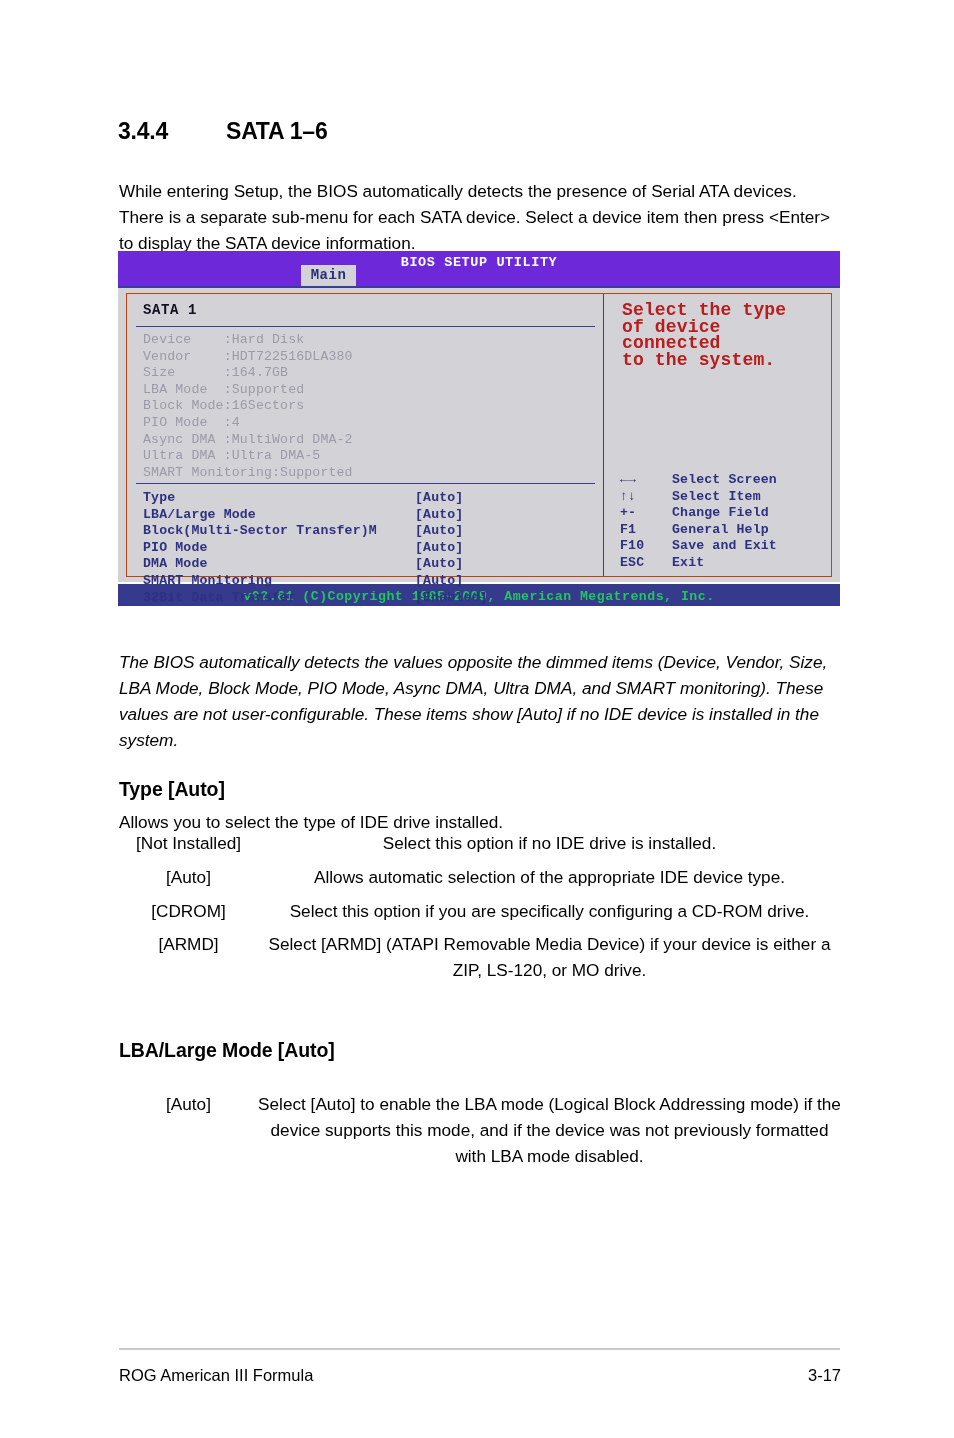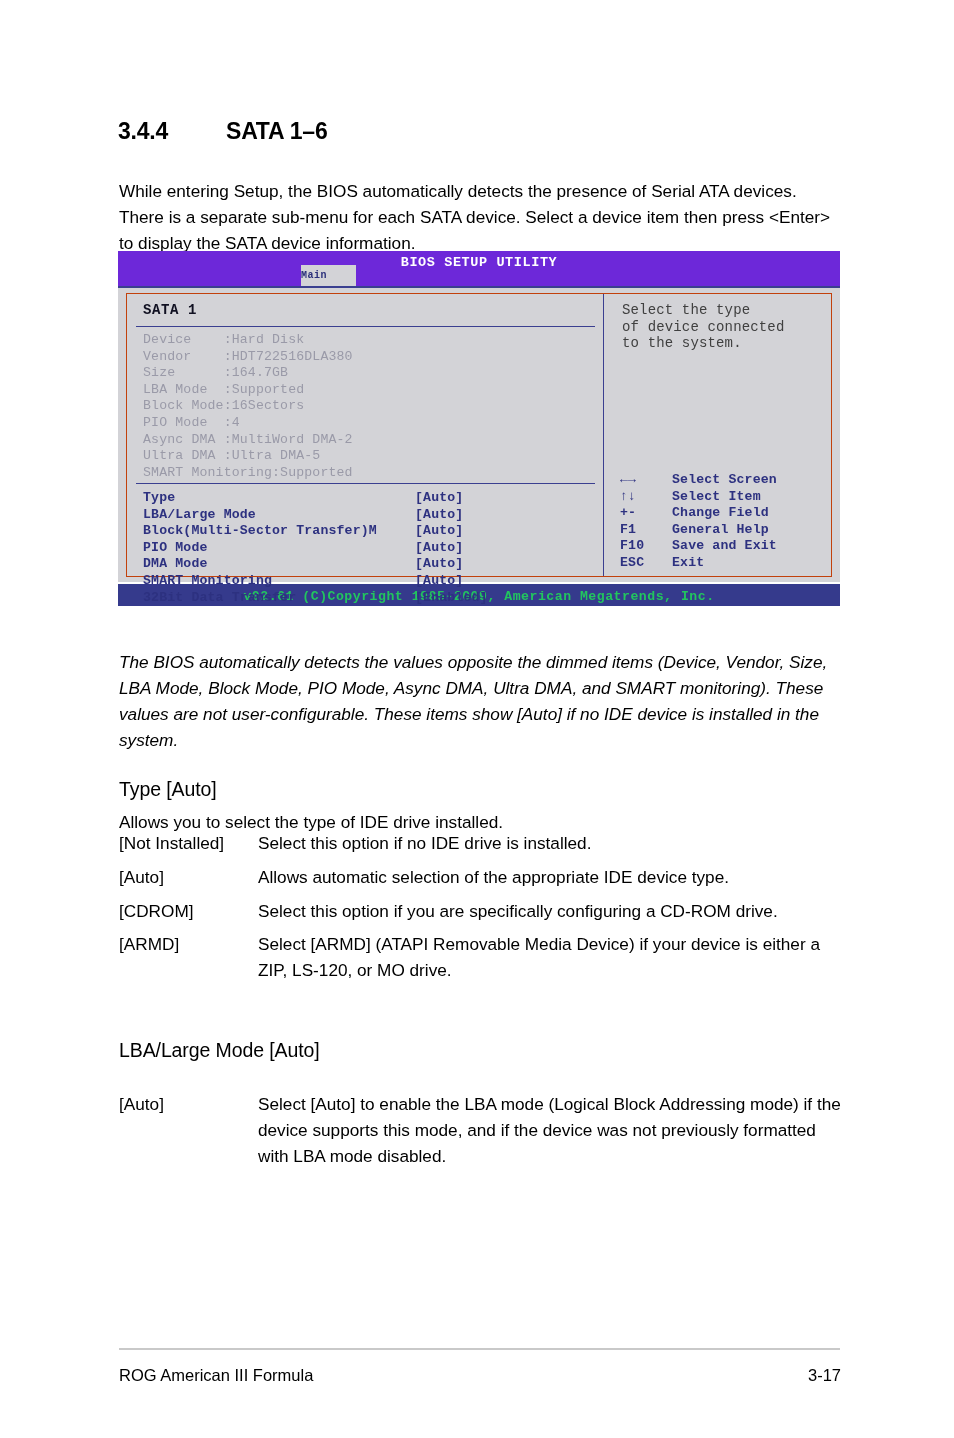--- a/index.html
+++ b/index.html
@@ -75,23 +75,23 @@
     letter-spacing: 0.6px;
   }
   .bios-tab {
     position: absolute;
     left: 183px;
     top: 14px;
     width: 55px;
     height: 21px;
     background: #d3d3d7;
     color: #2a2f7a;
-    font-size: 10px;
-    font-weight: bold;
-    text-align: left;
+    font-size: 14px;
+    font-weight: bold;
+    text-align: center;
     line-height: 21px;
     letter-spacing: 0.5px;
   }
 
   .bios-body {
     position: relative;
     height: 296px;
     background: #d3d3d7;
     border-top: 2px solid #3a3f90;
   }
@@ -177,24 +177,24 @@
     position: absolute;
     left: 272px;
     top: 0;
   }
 
   .help-text {
     position: absolute;
     left: 17px;
     top: 8px;
     width: 205px;
-    font-size: 14px;
+    font-size: 18px;
     line-height: 16.6px;
-    color: #404040;
-    font-weight: normal;
+    color: #b91c1c;
+    font-weight: bold;
     letter-spacing: 0.15px;
     white-space: pre-line;
   }
   .keylegend {
     position: absolute;
     left: 15px;
     top: 178px;
     font-size: 13.2px;
     line-height: 16.6px;
     color: #2d3180;
@@ -223,35 +223,36 @@
     left: 119px;
     width: 722px;
     font-size: 17.2px;
     line-height: 25.8px;
   }
 
   .sub-heading {
     position: absolute;
     left: 119px;
     font-size: 19.5px;
-    font-weight: normal;
+    font-weight: bold;
     letter-spacing: -0.1px;
   }
 
   .deflist {
     position: absolute;
     left: 119px;
     width: 722px;
     font-size: 17.2px;
     line-height: 25.8px;
   }
   .def-row {
     display: flex;
     align-items: flex-start;
     margin-bottom: 8px;
+    text-align: center;
   }
   .def-term {
     width: 139px;
     flex: 0 0 139px;
     white-space: nowrap;
   }
   .def-desc { flex: 1 1 auto; }
 
   
   .foot-rule {

